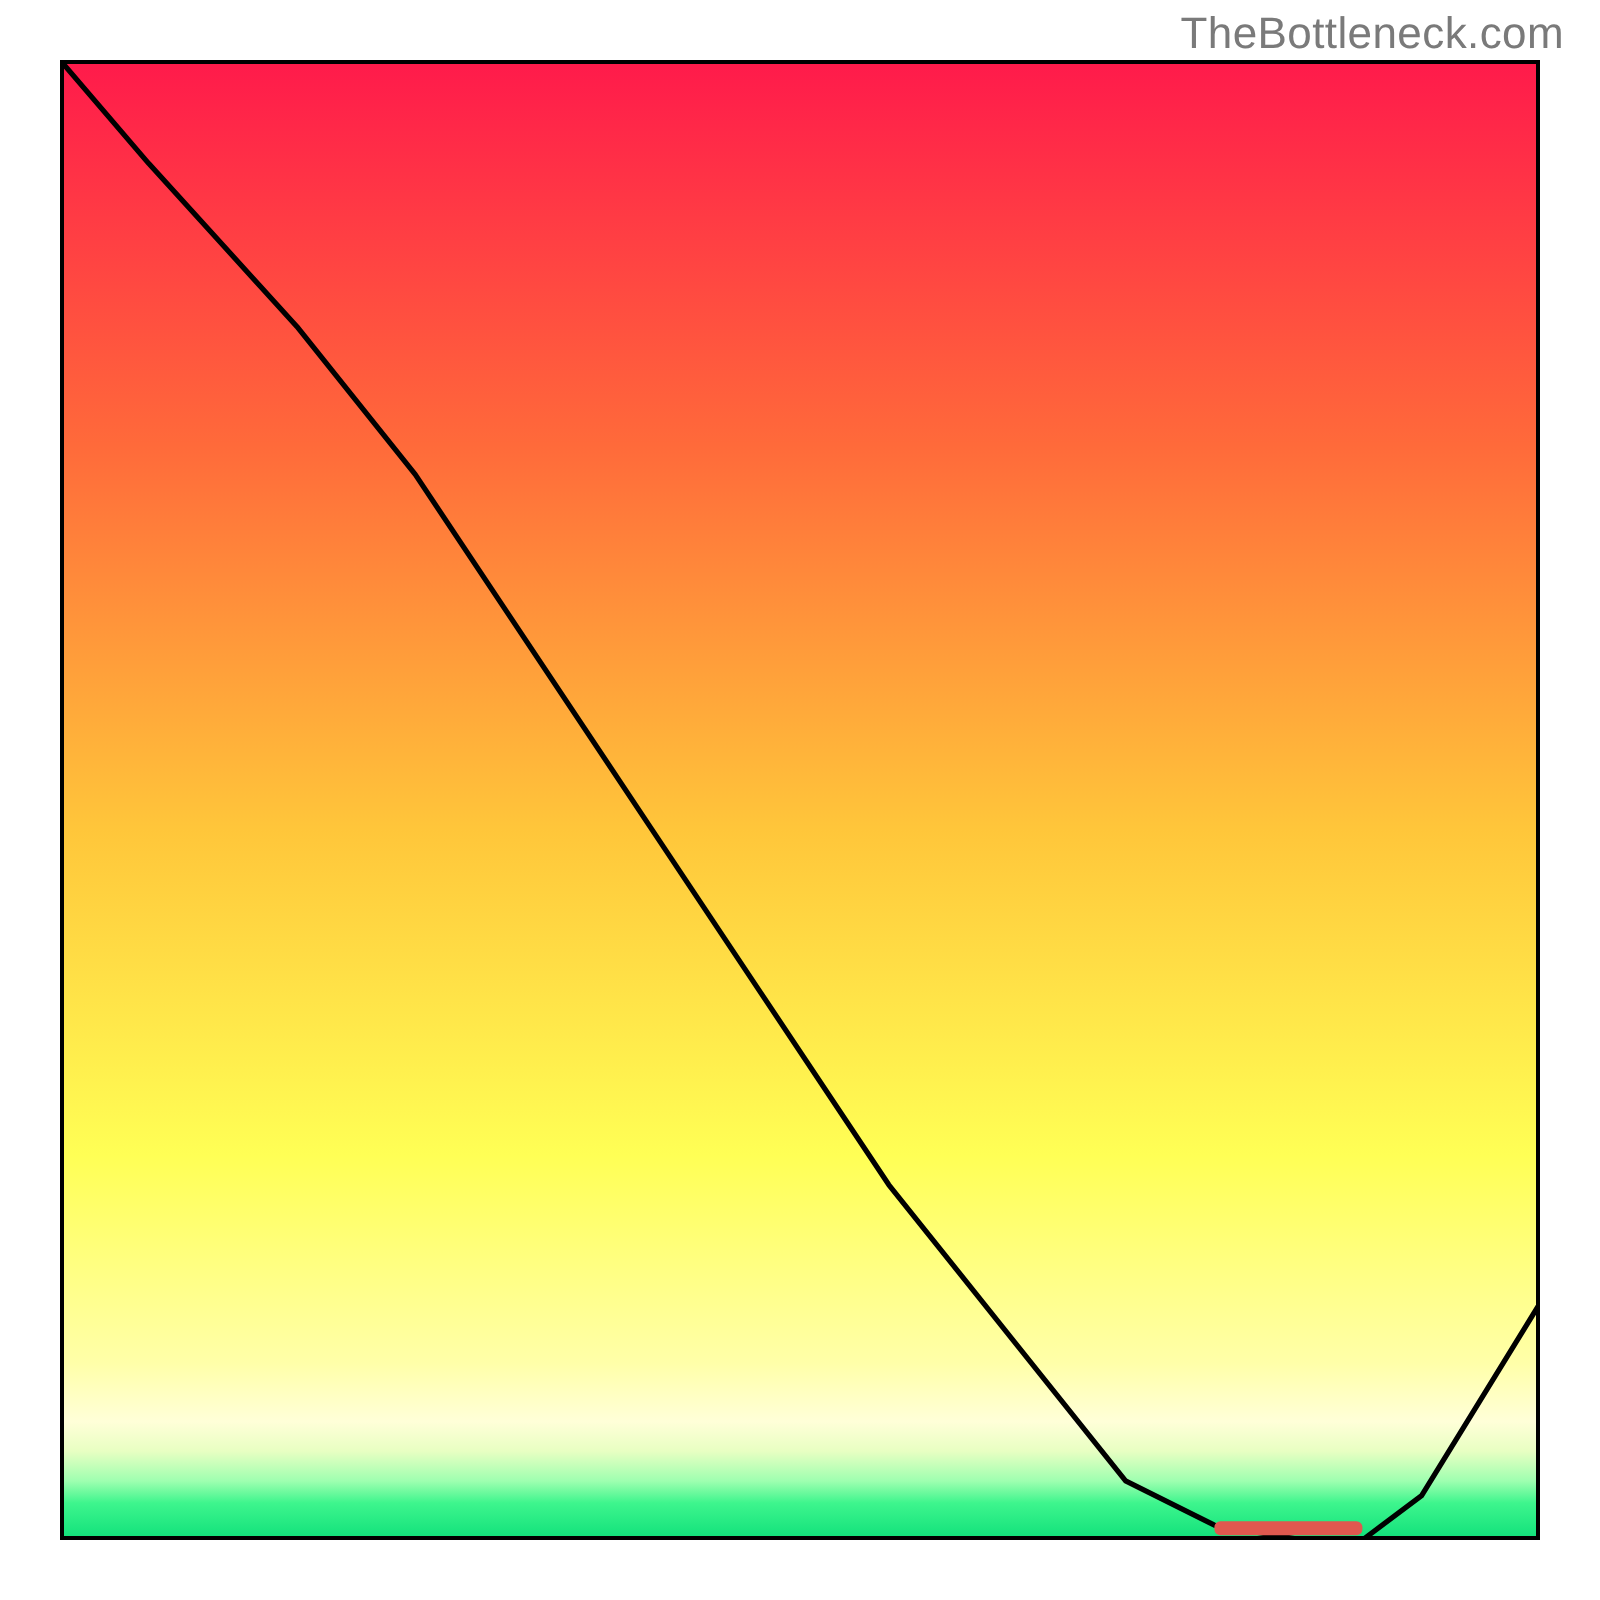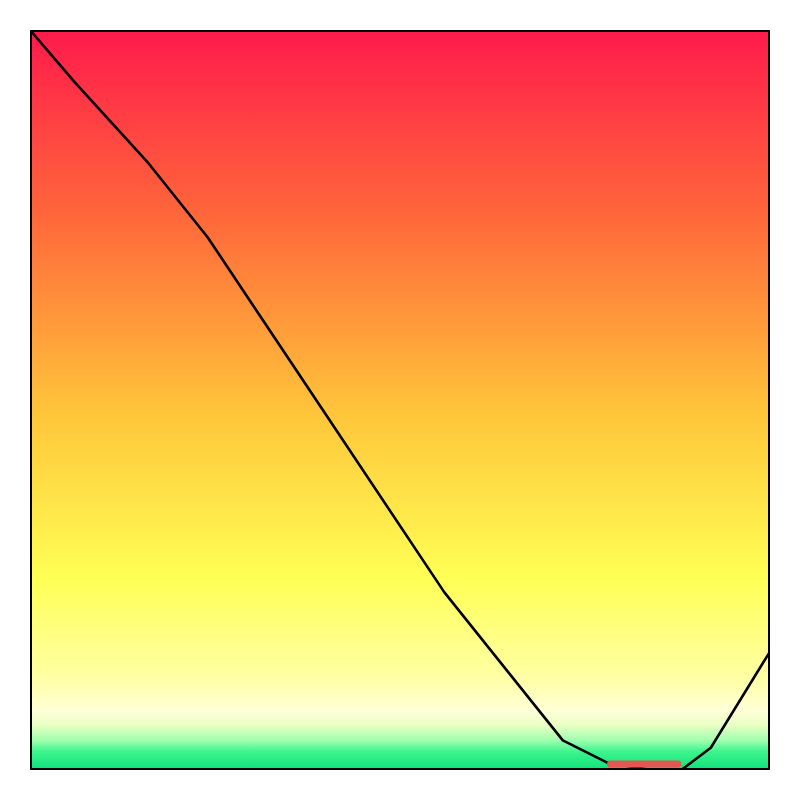--- a/index.html
+++ b/index.html
@@ -35,20 +35,21 @@
   }
   .plot-frame svg {
     display: block;
   }
 </style>
 </head>
 <body>
 
 <div class="stage">
 
+  <div class="watermark">TheBottleneck.com</div>
 
   <div class="plot-frame">
     <svg id="chart-svg" width="740" height="740" viewBox="0 0 740 740" preserveAspectRatio="none">
       <defs>
         <linearGradient id="bg-grad" x1="0" y1="0" x2="0" y2="1">
             <stop offset="0%" stop-color="#ff1a4b"></stop>
             <stop offset="26%" stop-color="#ff6a3a"></stop>
             <stop offset="52%" stop-color="#ffc63a"></stop>
             <stop offset="74%" stop-color="#ffff55"></stop>
             <stop offset="88%" stop-color="#ffffa8"></stop>

